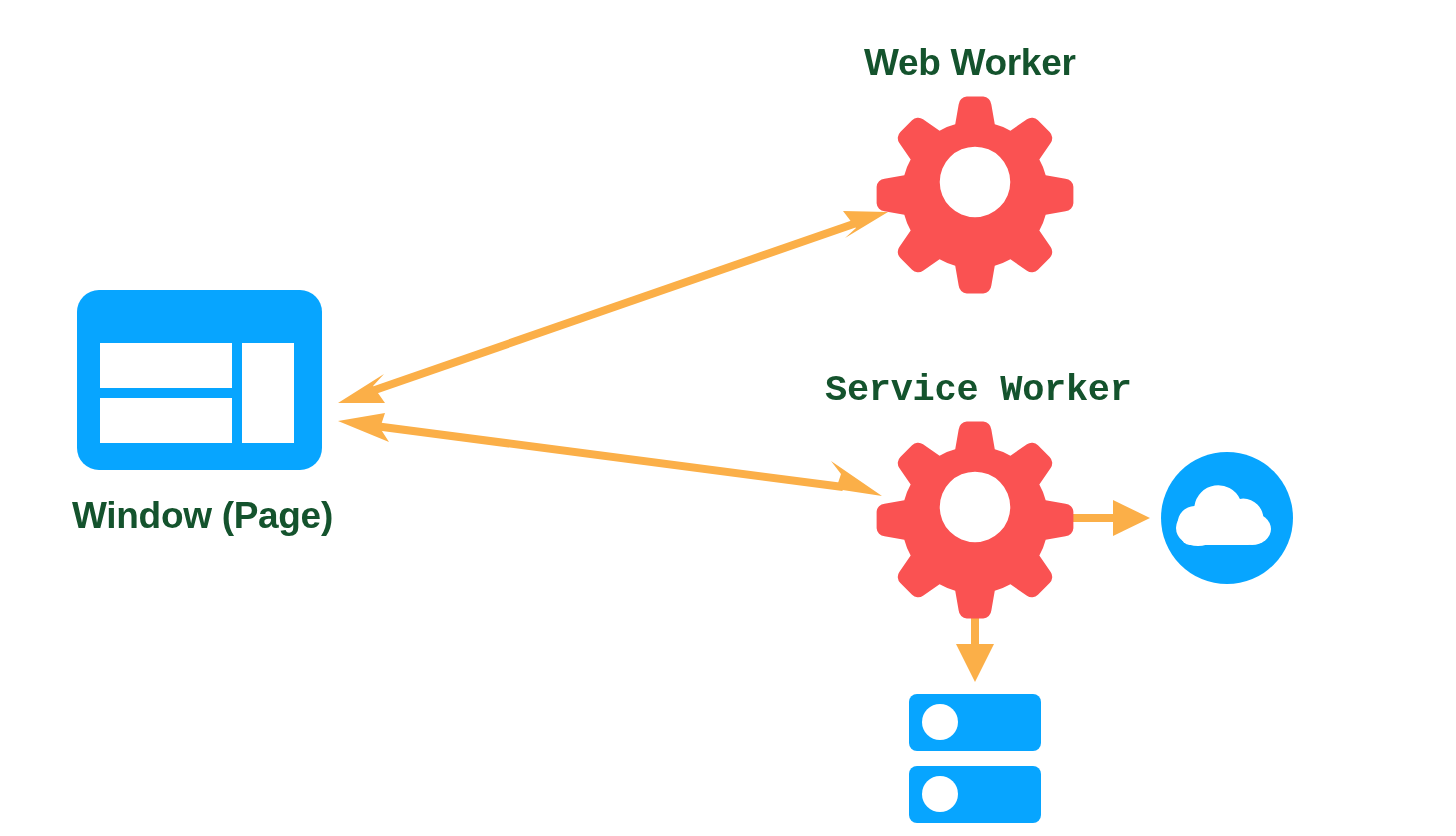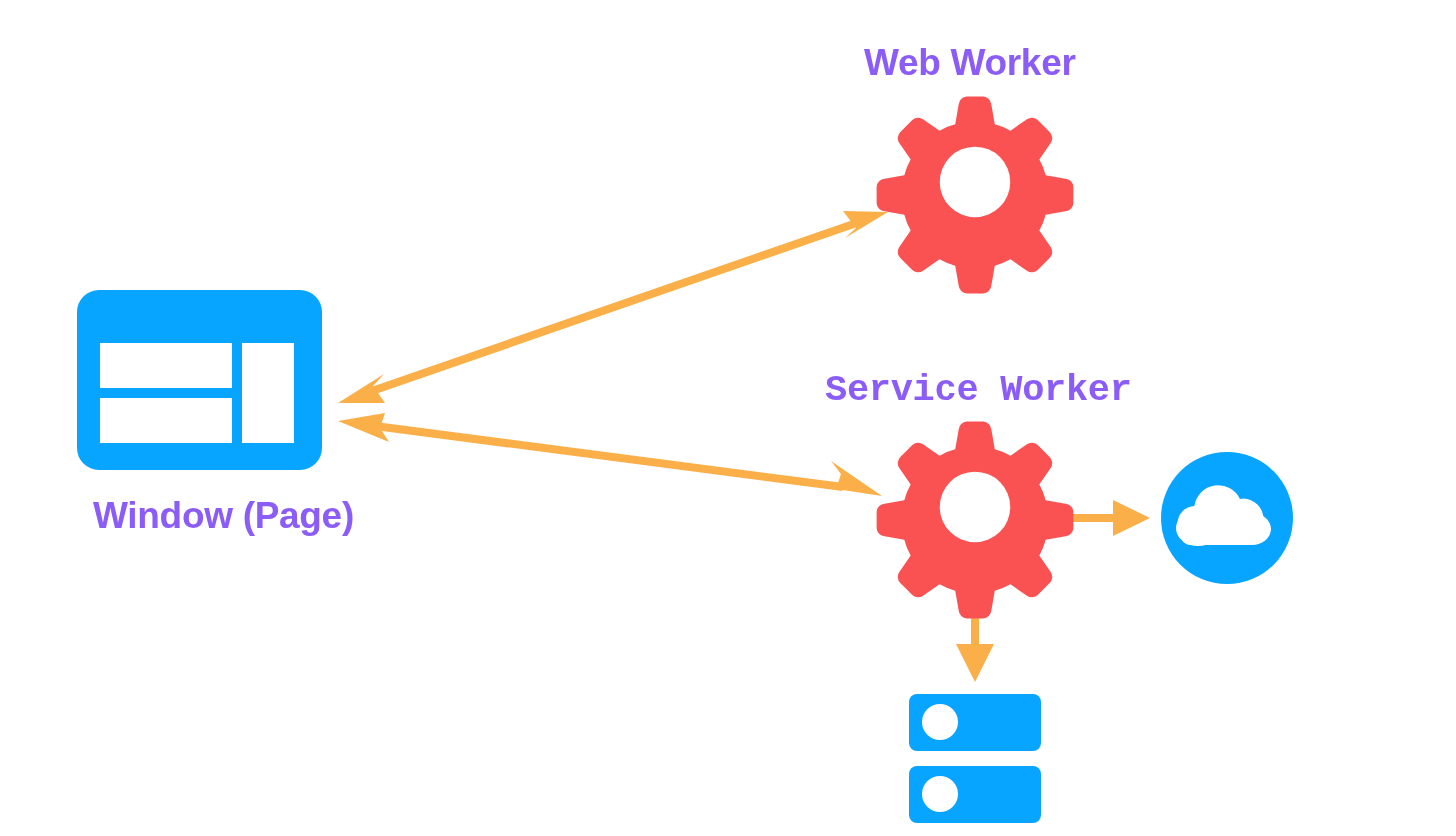--- a/index.html
+++ b/index.html
@@ -19,40 +19,39 @@
   }
   #diagram-svg {
     position: absolute;
     left: 0;
     top: 0;
     width: 1456px;
     height: 836px;
   }
   .node-label {
     position: absolute;
-    color: #8b5cf6;
+    color: #14532d;
     font-family: "Liberation Sans", sans-serif;
     font-size: 37px;
     font-weight: 700;
     letter-spacing: -0.3px;
     white-space: nowrap;
   }
   #label-web-worker {
     left: 864px;
     top: 42px;
   }
   #label-service-worker {
     left: 825px;
     top: 369px;
     font-family: Liberation Mono, monospace;
   }
   #label-window-page {
     left: 72px;
     top: 495px;
-    margin-left: 21px;
   }
 </style>
 </head>
 <body>
 
 <div id="canvas">
 
   <svg id="diagram-svg" viewBox="0 0 1456 836" xmlns="http://www.w3.org/2000/svg">
 
     <g>

